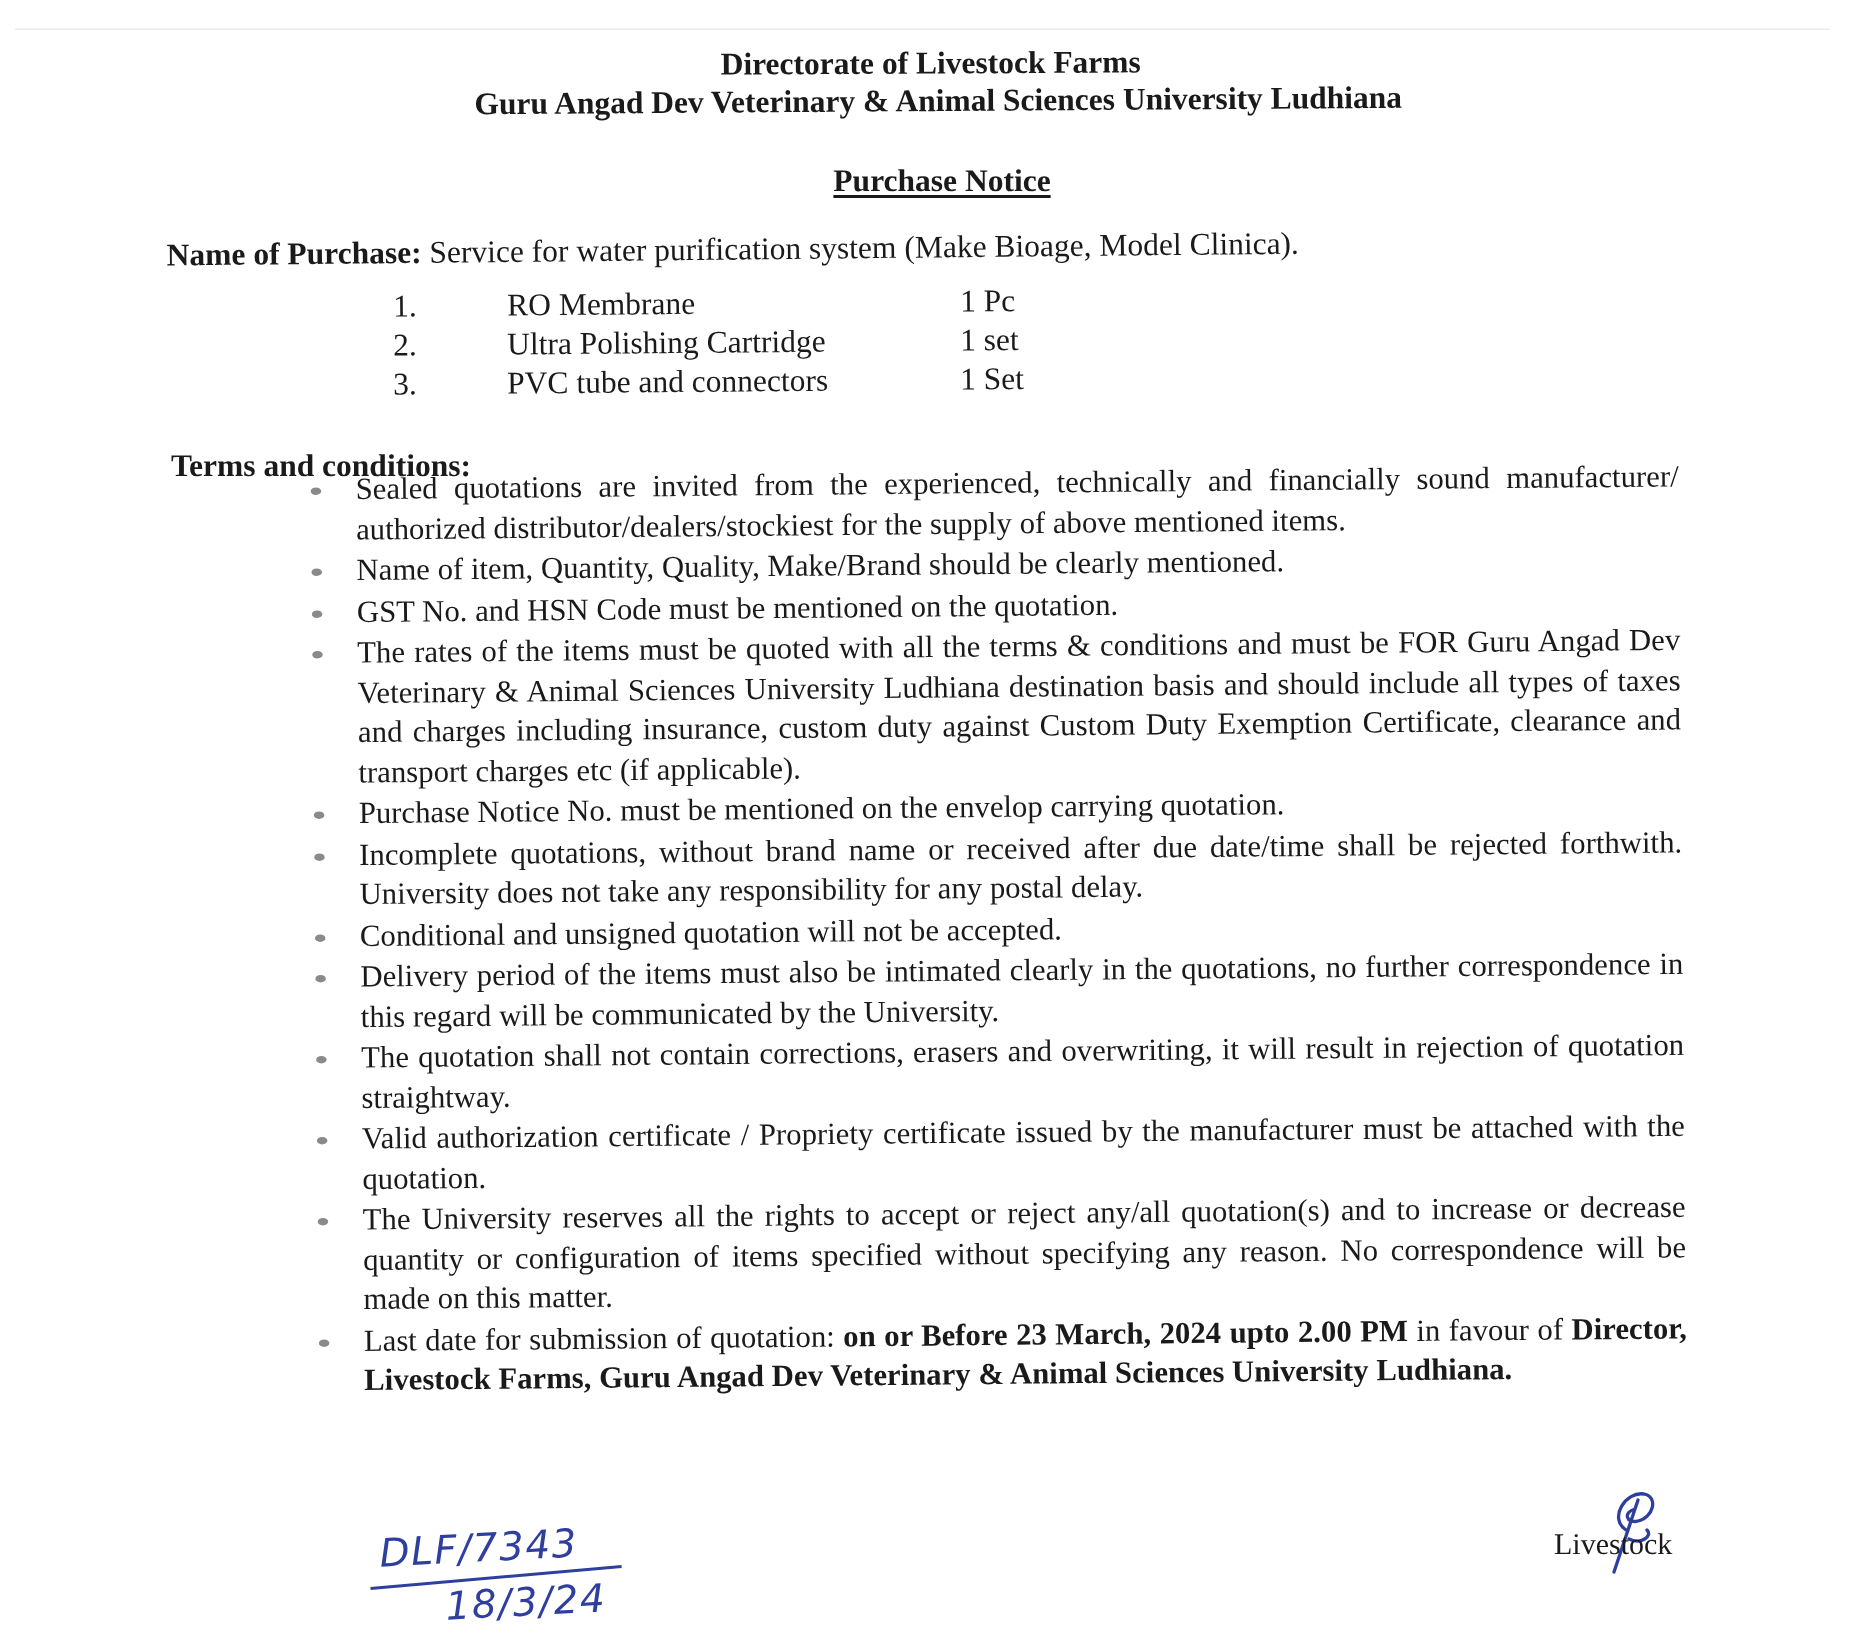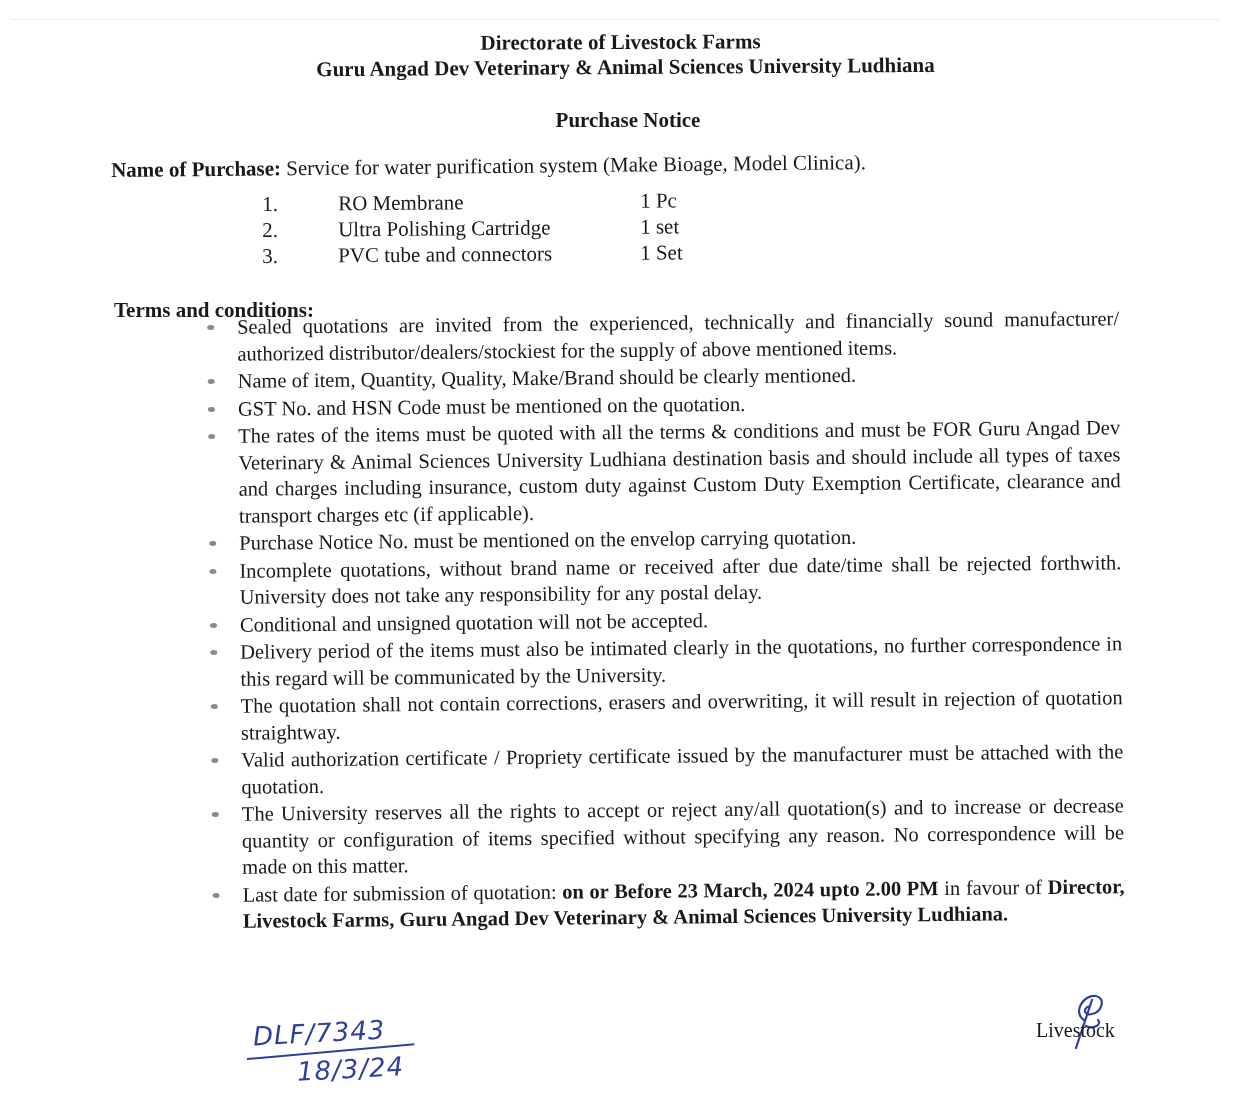--- a/index.html
+++ b/index.html
@@ -11,21 +11,21 @@
     position: absolute; left: 10px; top: 19px; width: 1210px; height: 1px;
     background: #ececf0;
   }
   .header { position: absolute; left: 0; width: 1241px; text-align: center; font-weight: bold; }
   .h1 { top: 30px; font-size: 21px; transform: rotate(-0.3deg); }
   .h2 { top: 55px; font-size: 21px; left: 5px; transform: rotate(-0.4deg); }
   .title {
     position: absolute; top: 108px; left: 0; width: 1256px; text-align: center;
     font-size: 21px; font-weight: bold;
   }
-  .title span { text-underline-offset: 3px; }
+  .title span { text-decoration: underline; text-underline-offset: 3px; }
   .purchase {
     position: absolute; left: 111px; top: 158px; font-size: 21px;
     transform: rotate(-0.6deg); transform-origin: left top; white-space: nowrap;
   }
   .purchase .lbl { font-weight: bold; }
   .item {
     position: absolute; font-size: 21px; white-space: nowrap;
     transform: rotate(-0.5deg); transform-origin: left top;
   }
   .item .num { position: absolute; left: 0; }

